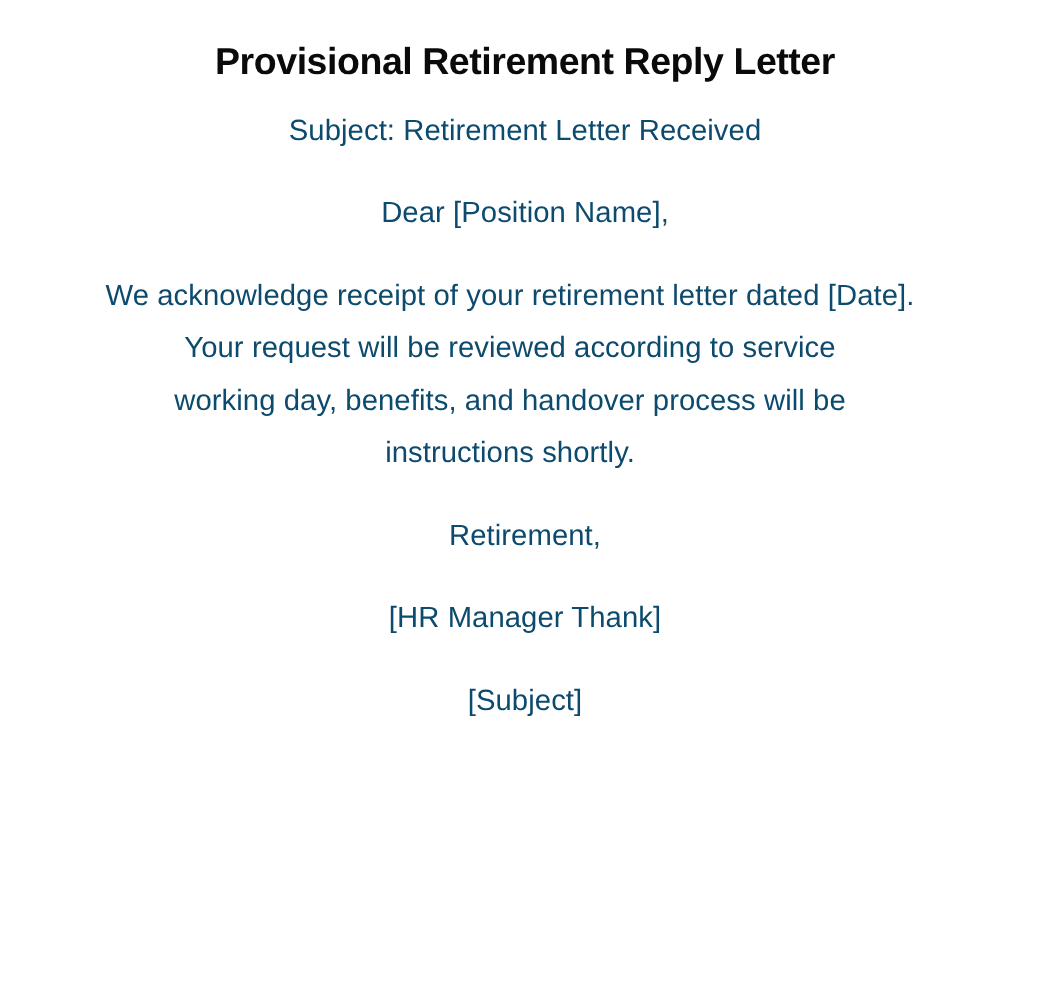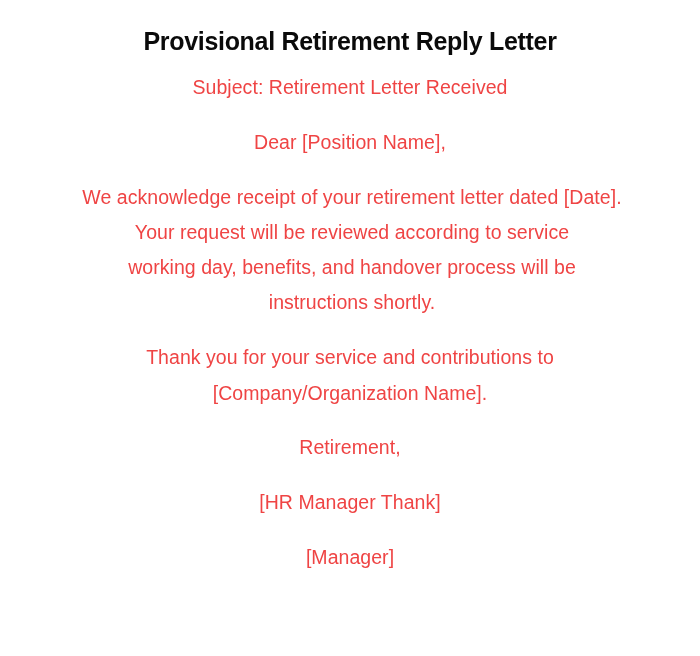--- a/index.html
+++ b/index.html
@@ -23,22 +23,22 @@
       font-size: 25px;
       font-weight: bold;
       letter-spacing: -0.3px;
       margin: 0;
       line-height: 34px;
       color: #0a0a0a;
     }
     .para {
       font-size: 19.5px;
       line-height: 35.3px;
-      margin: 12px;
-      color: #ef4444;
+      margin: 0;
+      color: #0c4a6e;
       letter-spacing: 0.05px;
     }
     .subject { margin-top: 12px; }
     .gap { margin-top: 19.5px; }
     .body-para { width: 600px; }
   </style>
 </head>
 <body>
 
 <div class="page">
@@ -48,23 +48,19 @@
 
   <p class="para gap">Dear [Position Name],</p>
 
   <div class="para gap body-para">
     <div>We acknowledge receipt of your retirement letter dated [Date].</div>
     <div>Your request will be reviewed according to service</div>
     <div>working day, benefits, and handover process will be</div>
     <div>instructions shortly.</div>
   </div>
 
-  <div class="para gap">
-    <div>Thank you for your service and contributions to</div>
-    <div>[Company/Organization Name].</div>
-  </div>
 
   <p class="para gap">Retirement,</p>
 
   <p class="para gap">[HR Manager Thank]</p>
 
-  <p class="para gap">[Manager]</p>
+  <p class="para gap">[Subject]</p>
 </div>
 
 </body></html>

